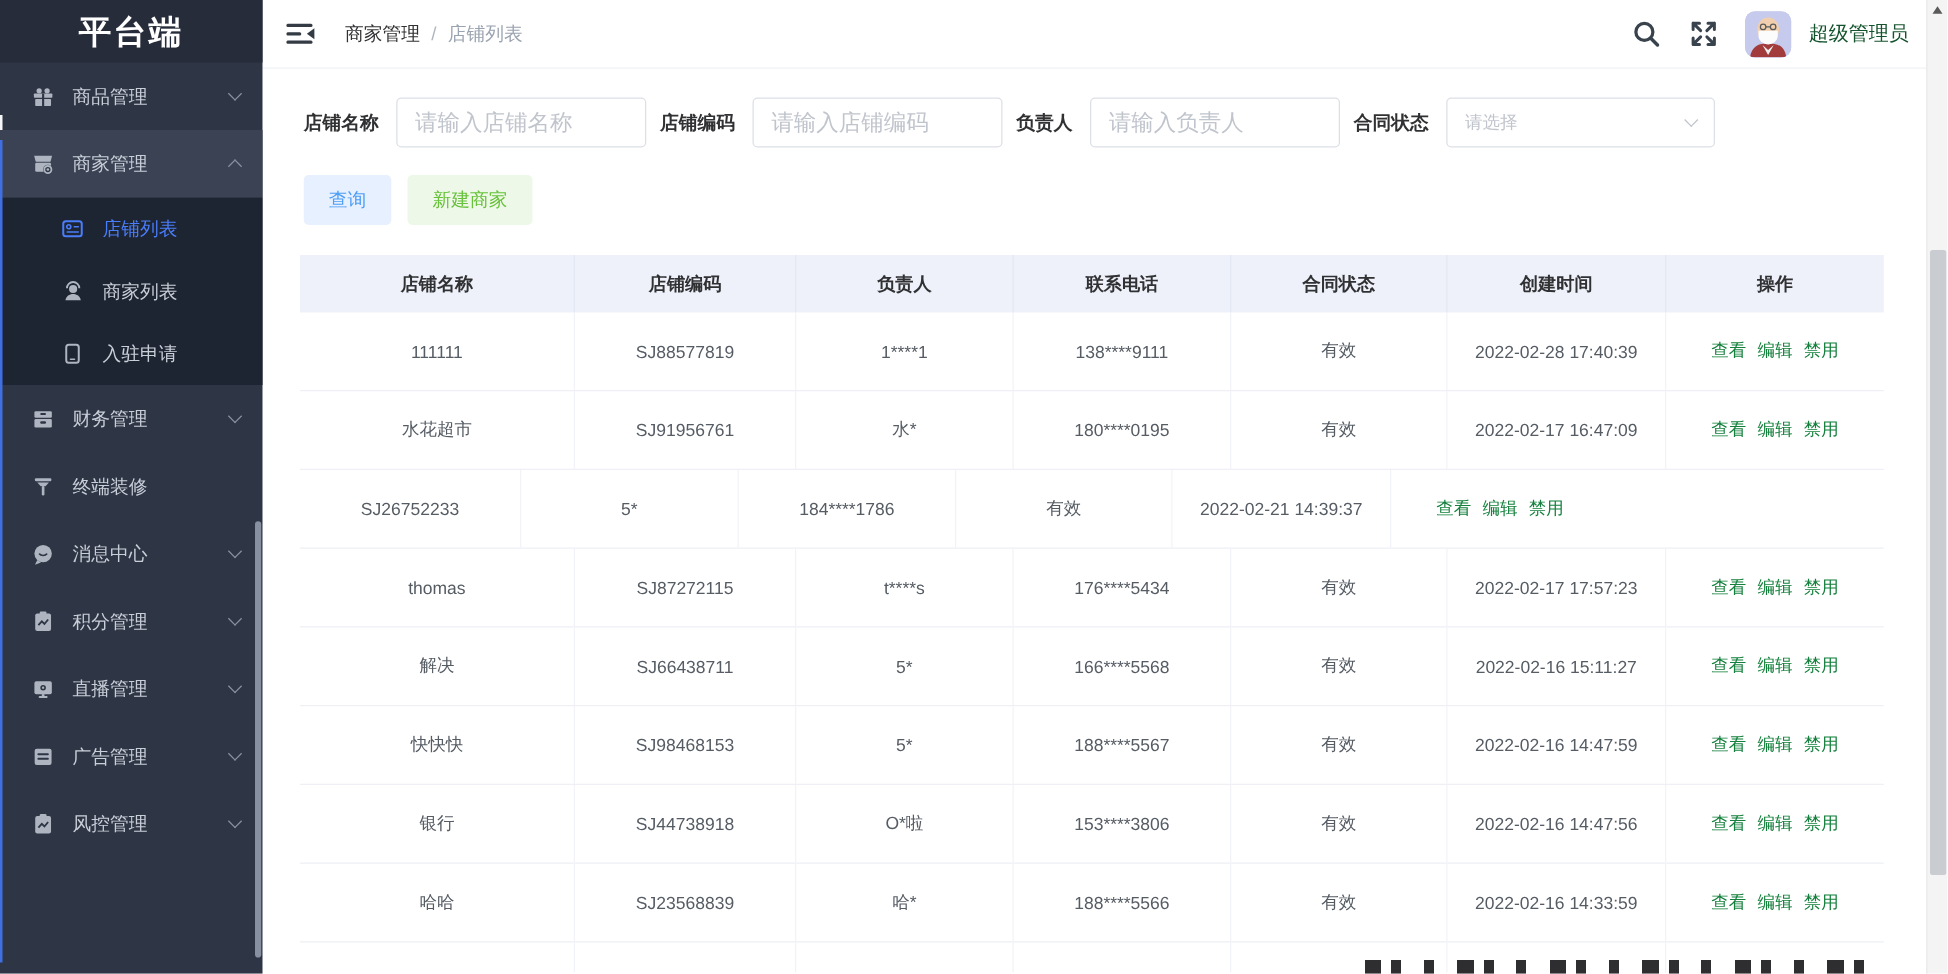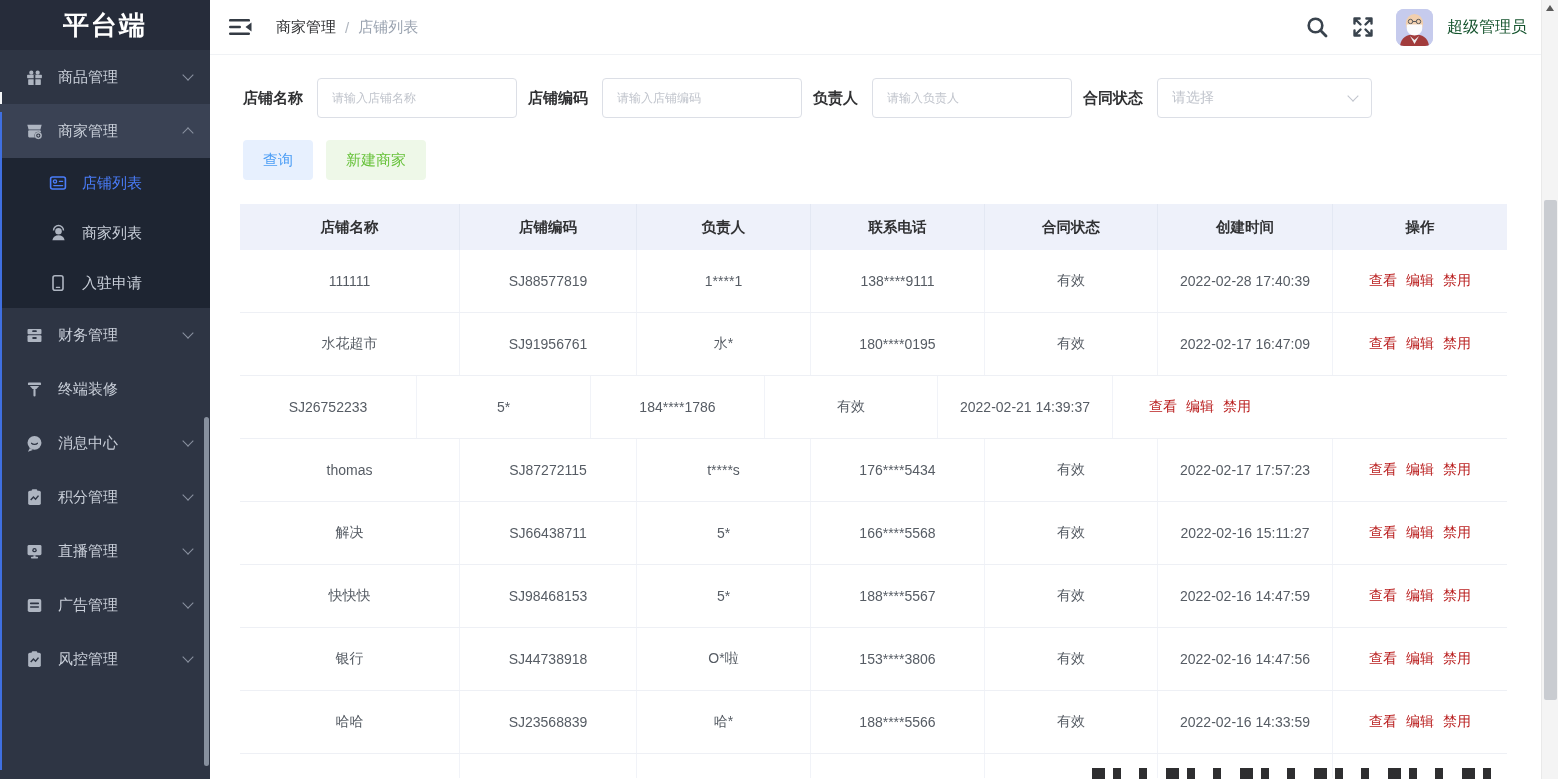--- a/index.html
+++ b/index.html
@@ -42,21 +42,21 @@
   .topbar-right { margin-left:auto; display:flex; align-items:center; gap:20px; }
   .tb-icon { width:26px; height:26px; cursor:pointer; display:flex; align-items:center; justify-content:center; }
   .avatar { width:37px; height:37px; border-radius:8px; overflow:hidden; background:#c6cbed; }
   .username { font-size:16px; color:#14532d; margin-left:-6px; }
 
   
   .filters { display:flex; align-items:center; padding:23px 0 0 33px; gap:11px; }
   .fgroup { display:flex; align-items:center; }
   .flabel { font-size:15px; font-weight:bold; color:#303133; margin-right:14px; white-space:nowrap; }
   .finput { width:200px; height:40px; border:1px solid #dcdfe6; border-radius:4px;
-    padding:15px 14px; font-size:12px; color:#333; outline:none;
+    padding:15px 14px; font-size:18px; color:#333; outline:none;
     font-family:"Liberation Sans","DejaVu Sans",sans-serif; }
   .finput::placeholder { color:#c0c4cc; }
   .fselect { width:215px; height:40px; border:1px solid #dcdfe6; border-radius:4px;
     padding:0 14px; font-size:14px; color:#c0c4cc; display:flex; align-items:center;
     justify-content:space-between; cursor:pointer; background:#fff; }
   .fselect .chev { border-color:#c0c4cc; }
 
   
   .actions { display:flex; gap:13px; padding:22px 0 0 33px; }
   .btn { height:40px; border:none; border-radius:4px; font-size:15px; cursor:pointer;
@@ -68,21 +68,21 @@
   .table { margin:24px 0 0 30px; width:1267px; }
   .t-header { display:flex; height:46px; background:#eef1fa; }
   .t-header > div { display:flex; align-items:center; justify-content:center;
     font-size:14.5px; font-weight:bold; color:#303133; border-right:1px solid #e3e8f3; }
   .t-header > div:last-child { border-right:none; }
   .t-row { display:flex; height:63px; border-bottom:1px solid #eef0f5; }
   .t-row > div { display:flex; align-items:center; justify-content:center; gap:9px;
     font-size:14px; color:#565c64; border-right:1px solid #f1f3f8; }
   .t-row > div:last-child { border-right:none; }
   .t-row.partial { height:24px; border-bottom:none; }
-  .op-link { color:#b91c1c; cursor:pointer; text-decoration:none; }
+  .op-link { color:#15803d; cursor:pointer; text-decoration:none; }
 
   
   .pg-scrollbar { position:absolute; right:0; top:0; width:17px; height:779px;
     background:#f4f4f4; border-left:1px solid #e9e9e9; z-index:8; }
   .pg-up { position:absolute; top:5px; left:4px; width:0; height:0;
     border-left:4.5px solid transparent; border-right:4.5px solid transparent;
     border-bottom:6px solid #5a5a5a; }
   .pg-thumb { position:absolute; top:200px; left:2px; width:13px; height:500px;
     background:#c9ccd1; border-radius:2px; }
 

